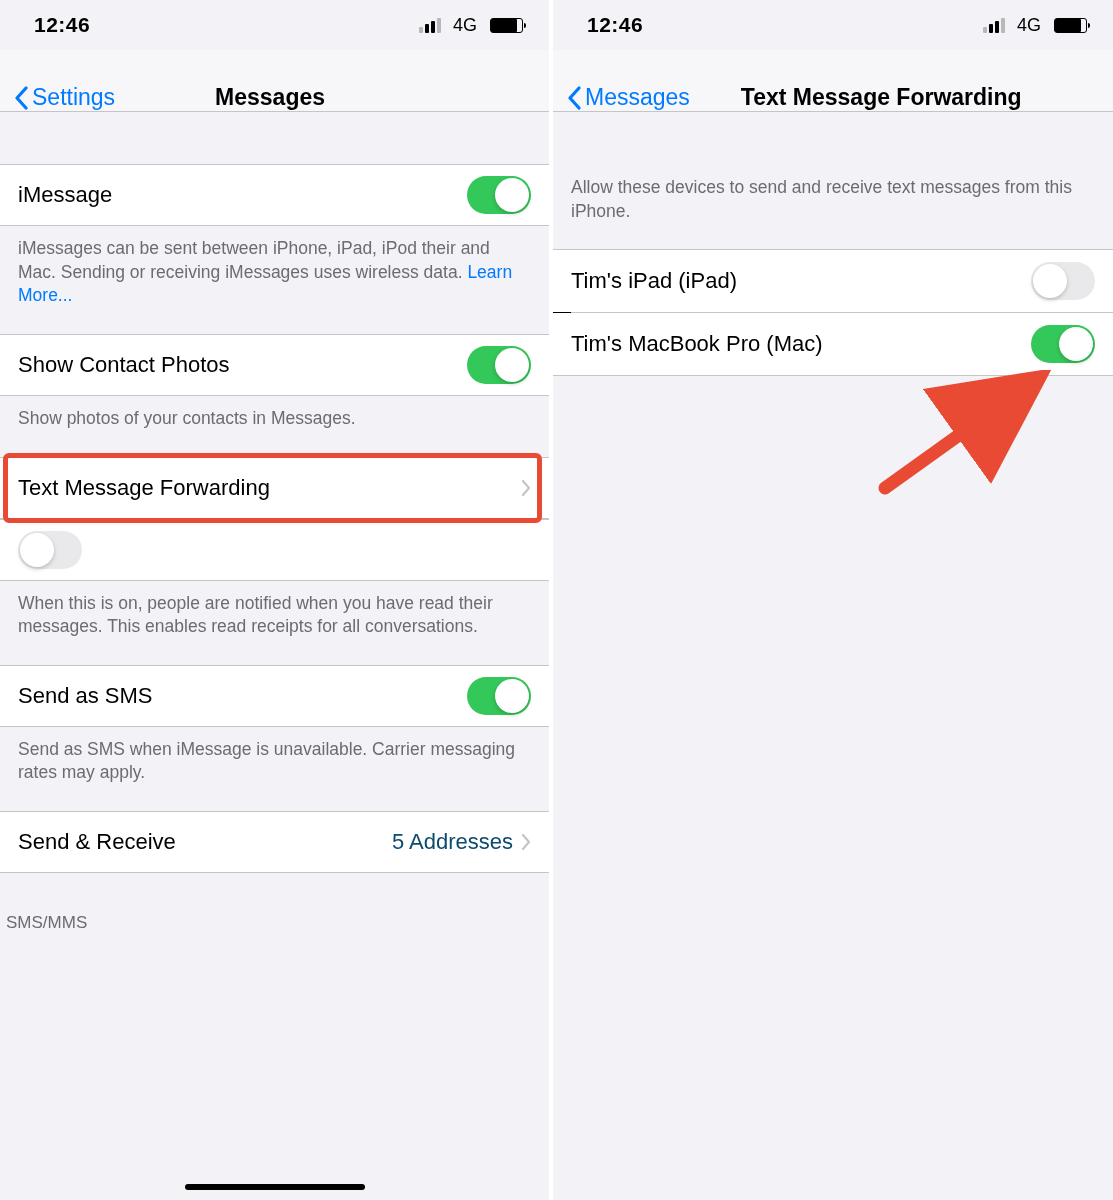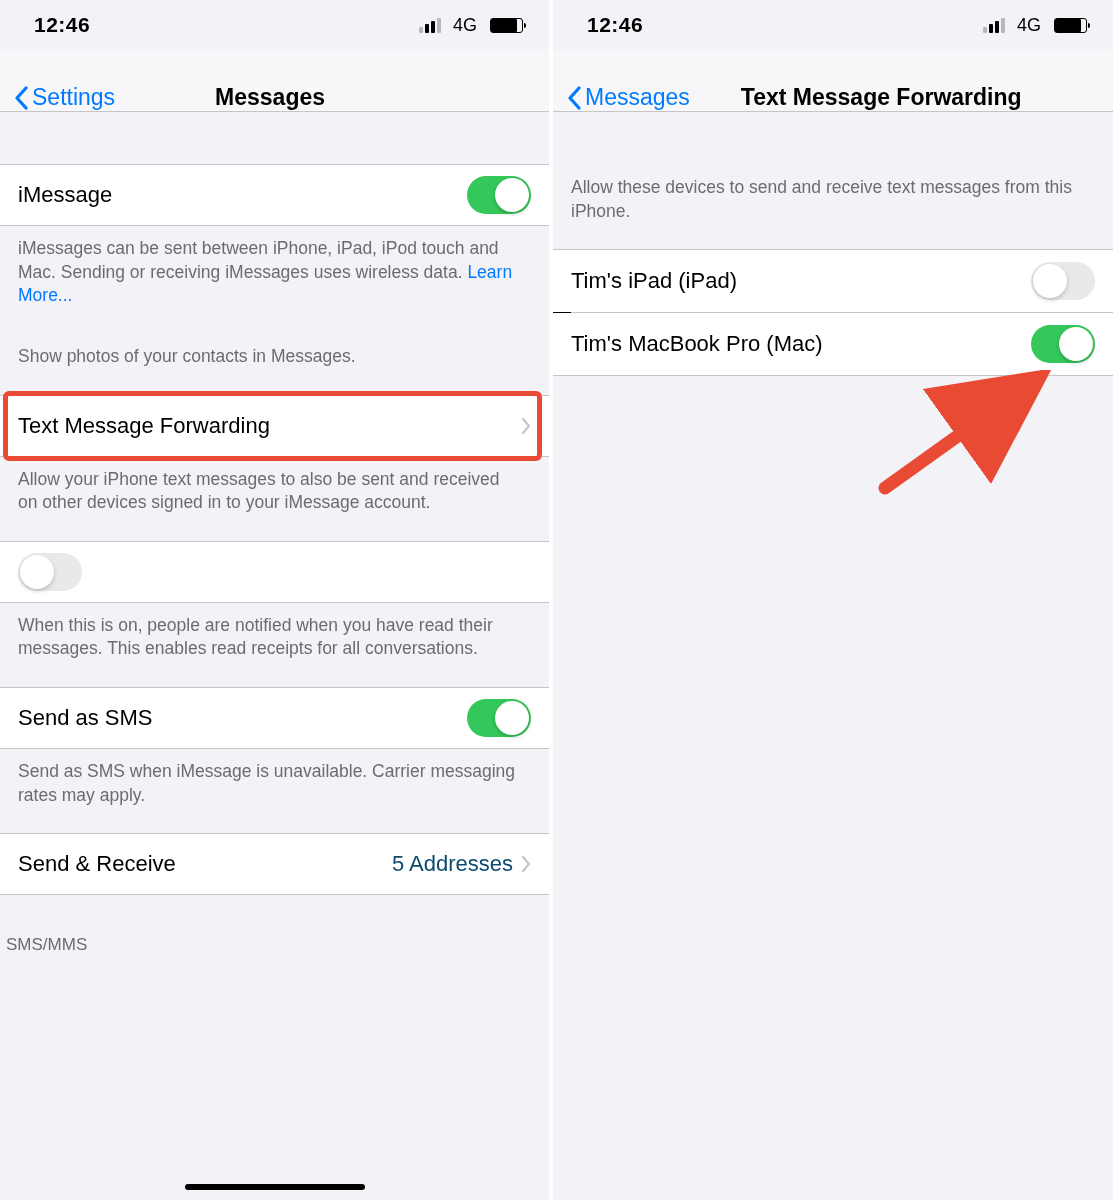--- a/index.html
+++ b/index.html
@@ -94,35 +94,40 @@
 
     <div class="group-space"></div>
 
     <div class="cell">
       <div class="label">iMessage</div>
       <div class="toggle on">
           <div class="knob"></div>
         </div>
     </div>
     <div class="footer">
-      <span>iMessages can be sent between iPhone, iPad, iPod touch and Mac. Sending or receiving iMessages uses wireless data. </span><span class="link">Learn More...</span>
-    </div>
-
+      <span>iMessages can be sent between iPhone, iPad, iPod their and Mac. Sending or receiving iMessages uses wireless data. </span><span class="link">Learn More...</span>
+    </div>
+
+    <div class="cell">
+      <div class="label">Show Contact Photos</div>
+      <div class="toggle on">
+          <div class="knob"></div>
+        </div>
+    </div>
     <div class="footer">Show photos of your contacts in Messages.</div>
 
     <div style="position:relative;">
       <div class="cell">
         <div class="label">Text Message Forwarding</div>
         <svg class="disclosure" viewBox="0 0 10 16">
             <polyline points="2,1 8,8 2,15" fill="none" stroke="#c5c5c8" stroke-width="2.2" stroke-linecap="round" stroke-linejoin="round"></polyline>
           </svg>
       </div>
       <div class="hl" style="left:3px; right:7px; top:-4px; bottom:-4px;"></div>
     </div>
-    <div class="footer">Allow your iPhone text messages to also be sent and received on other devices signed in to your iMessage account.</div>
 
     <div class="cell">
       <div class="toggle off">
           <div class="knob"></div>
         </div>
     </div>
     <div class="footer">When this is on, people are notified when you have read their messages. This enables read receipts for all conversations.</div>
 
     <div class="cell">
       <div class="label">Send as SMS</div>

